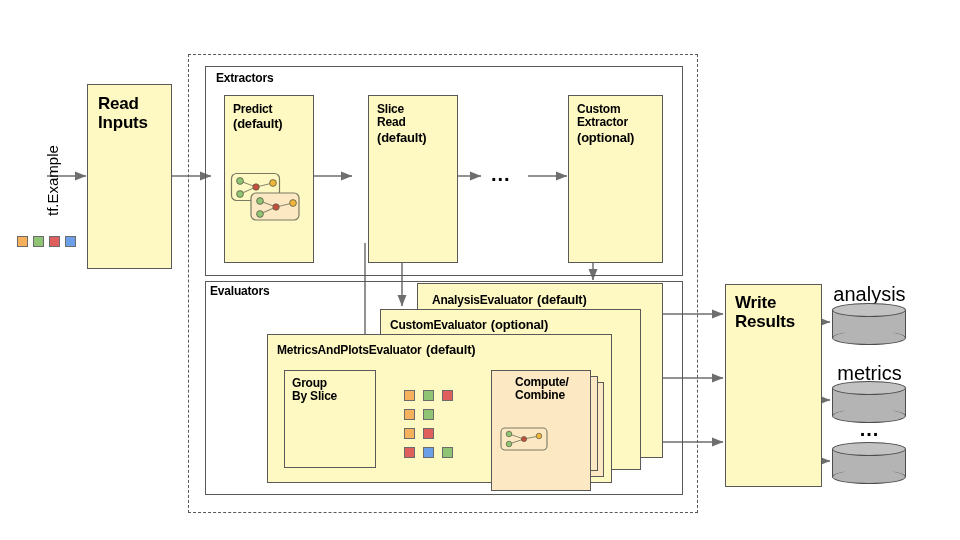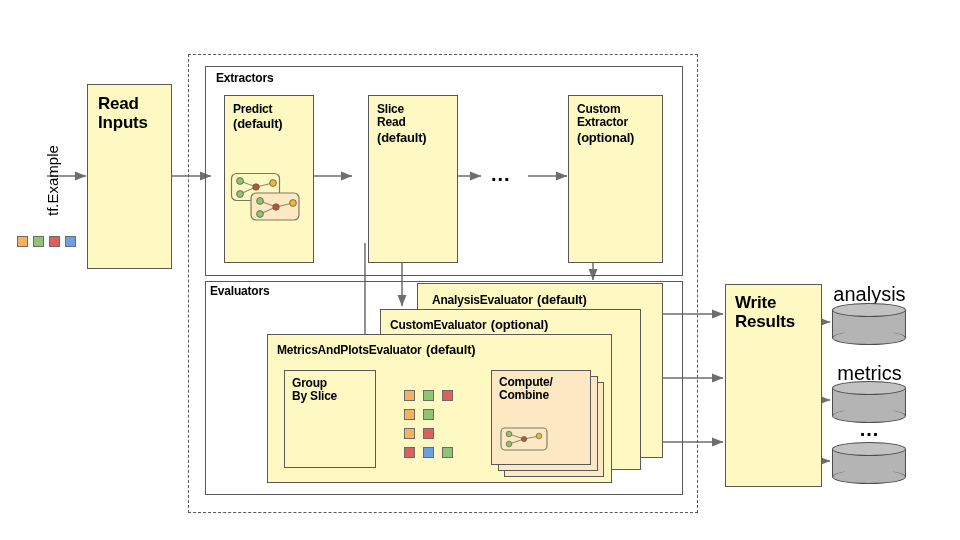--- a/index.html
+++ b/index.html
@@ -210,21 +210,21 @@
     <span class="sw sw-o" style="left:0;top:38px;"></span>
     <span class="sw sw-r" style="left:19px;top:38px;"></span>
 
     <span class="sw sw-r" style="left:0;top:57px;"></span>
     <span class="sw sw-b" style="left:19px;top:57px;"></span>
     <span class="sw sw-g" style="left:38px;top:57px;"></span>
   </div>
 
   <div class="abs plainbox" style="left:504px;top:382px;width:100px;height:95px;background:#fce9c4;"></div>
   <div class="abs plainbox" style="left:498px;top:376px;width:100px;height:95px;background:#fce9c4;"></div>
-  <div class="abs plainbox" style="left:491px;top:370px;width:100px;height:95px;background:#fce9c4;">
+  <div class="abs plainbox" style="left:491px;top:370px;width:100px;height:121px;background:#fce9c4;padding-left:16px;">
     <div class="ttl t16" style="margin:5px 0 0 7px;">Compute/</div>
     <div class="ttl t16" style="margin:0 0 0 7px;">Combine</div>
   </div>
   <svg class="icon" style="left:500px;top:427px;" width="48" height="24" viewBox="0 0 48 24">
     <rect x="1" y="1" width="46" height="22" rx="4" ry="4" fill="none" stroke="#7a7a62" stroke-width="1.1"></rect>
     <g stroke="#8a8a70" stroke-width="1" fill="none">
       <path d="M9,7 L24,12 L39,9"></path>
         <path d="M9,17 L24,12"></path>
     </g>
     <g stroke="#5c5c46" stroke-width="0.7">

